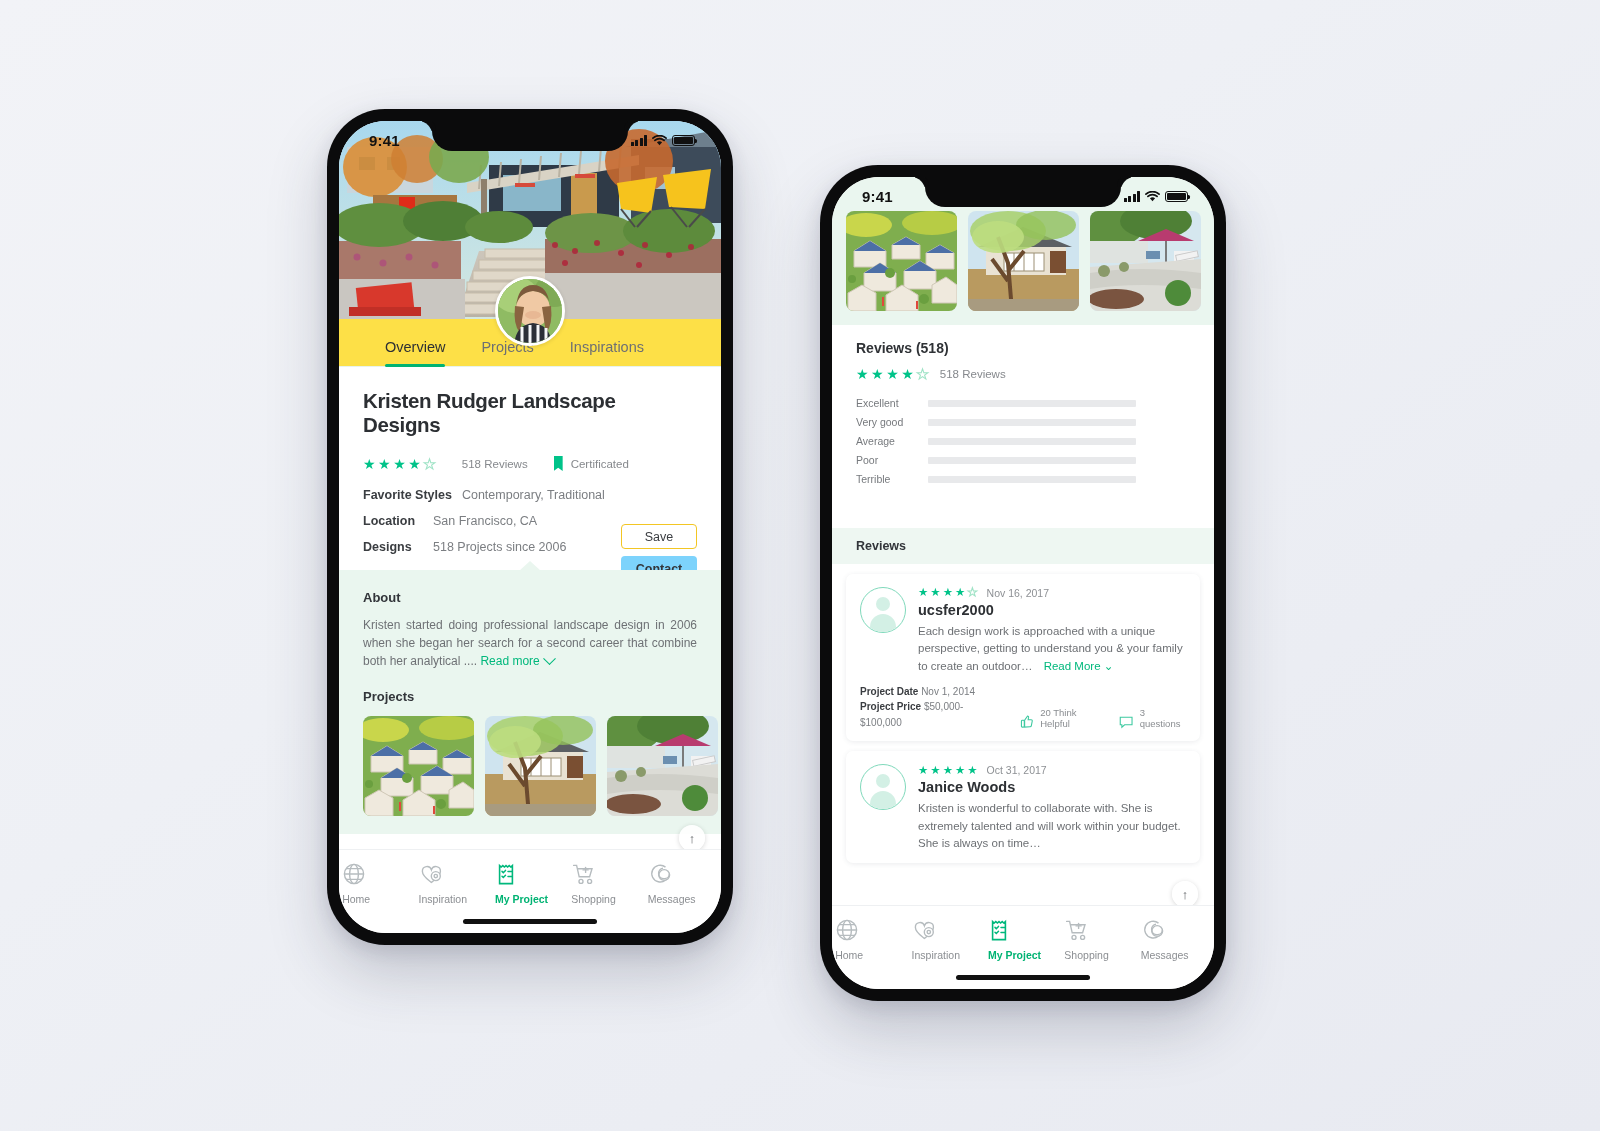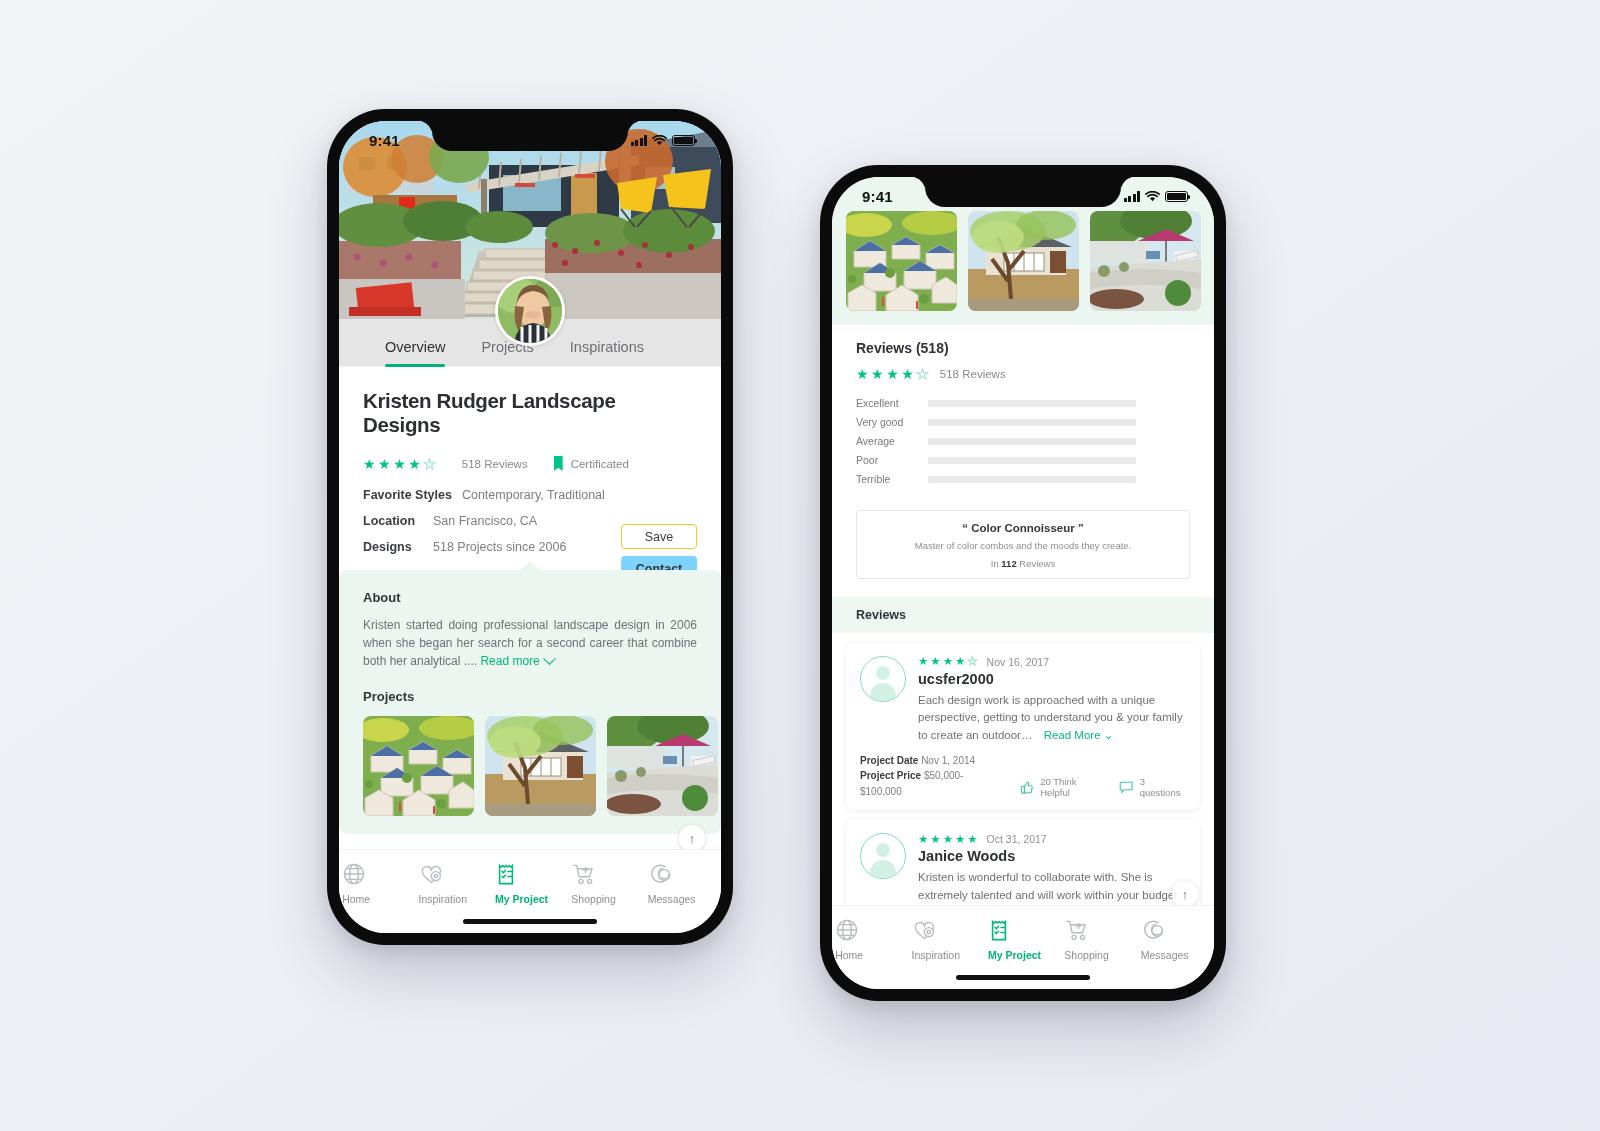--- a/index.html
+++ b/index.html
@@ -74,21 +74,21 @@
   }
 
   
   .hero {
     position: relative; height: 198px; overflow: hidden;
     background: linear-gradient(#9fd3ec, #cfe6d3);
   }
   .hero-art { position: absolute; inset: 0; }
 
   .tabs-card {
-    position: relative; background: #e5e5e5; z-index: 20;
+    position: relative; background: #fde047; z-index: 20;
     padding-top: 6px;
   }
   .tabs {
     display: flex; align-items: center; gap: 36px;
     padding: 14px 46px 0 46px;
     border-bottom: 1px solid #e8f3ec;
   }
   .tab {
     font-size: 14.5px; color: #6d6f73; padding-bottom: 11px;
     position: relative; white-space: nowrap;
@@ -136,21 +136,20 @@
   }
   .btn-contact {
     width: 76px; height: 25px; border-radius: 4px; border: none;
     background: #7dd3fc; color: #33363a; font-size: 12.5px; font-weight: 700;
     display: flex; align-items: center; justify-content: center;
   }
 
   .about-sec {
     margin-top: 16px; background: #eaf6ef; padding: 20px 24px 14px 24px;
     position: relative;
-    border-radius: 8px;
   }
   .about-sec:before {
     content: ""; position: absolute; top: -9px; left: 50%; transform: translateX(-50%);
     border-left: 11px solid transparent; border-right: 11px solid transparent;
     border-bottom: 10px solid #eaf6ef;
   }
   .sec-h { font-size: 13px; font-weight: 700; color: #32353a; }
   .about-p {
     margin-top: 11px; font-size: 12px; line-height: 1.52; color: #6e7175;
     text-align: justify;
@@ -233,21 +232,21 @@
   .rc-line1 { display: flex; align-items: center; gap: 9px; }
   .rc-date { font-size: 10.5px; color: #8d9094; }
   .rc-name { font-size: 14.5px; font-weight: 700; color: #2d3034; margin-top: 3px; }
   .rc-text { font-size: 11.5px; line-height: 1.5; color: #6d7074; margin-top: 5px; }
   .rc-more { color: #00b87c; white-space: nowrap; padding-left: 8px; }
   .rc-foot { display: flex; align-items: flex-end; gap: 18px; margin-top: 9px; }
   .rc-kv { font-size: 10px; line-height: 1.55; }
   .rc-kv b { color: #3a3d41; }
   .rc-kv span { color: #7b7e82; }
   .rc-acts { display: flex; align-items: center; gap: 14px; padding-bottom: 1px; margin-left: auto; }
-  .rc-act { display: flex; align-items: center; gap: 6px; font-size: 9.5px; color: #8a8d91; }
+  .rc-act { display: flex; align-items: flex-end; gap: 6px; font-size: 9.5px; color: #8a8d91; }
 
   .stars-sm { display: flex; gap: 2px; font-size: 11.5px; line-height: 1; color: #00c389; }
   .stars-sm .off { color: #ffffff; -webkit-text-stroke: 1px #9fe3c6; }
 </style>
 </head>
 <body>
 
 <div class="phone phone-1">
   <div class="screen">
 
@@ -728,27 +727,20 @@
             <span class="dist-track"><span class="dist-fill" style="width:1%"></span></span>
           </div>
           <div class="dist-row">
             <span class="dist-lbl">Terrible</span>
             <span class="dist-track"><span class="dist-fill" style="width:1%"></span></span>
           </div>
         </div>
       </div>
 
       <div class="badges">
-        <div class="badge">
-          <div class="badge-t">“ Color Connoisseur ”</div>
-          <div class="badge-d">Master of color combos and the moods they create.</div>
-          <div class="badge-n">
-            <span>In </span><b>112</b><span> Reviews</span>
-          </div>
-        </div>
       </div>
 
       <div class="rev-list-h">Reviews</div>
 
       <div class="rev-card">
         <div class="rc-top">
           <div class="rc-av">
               <span class="head"></span>
               <span class="body"></span>
             </div>

